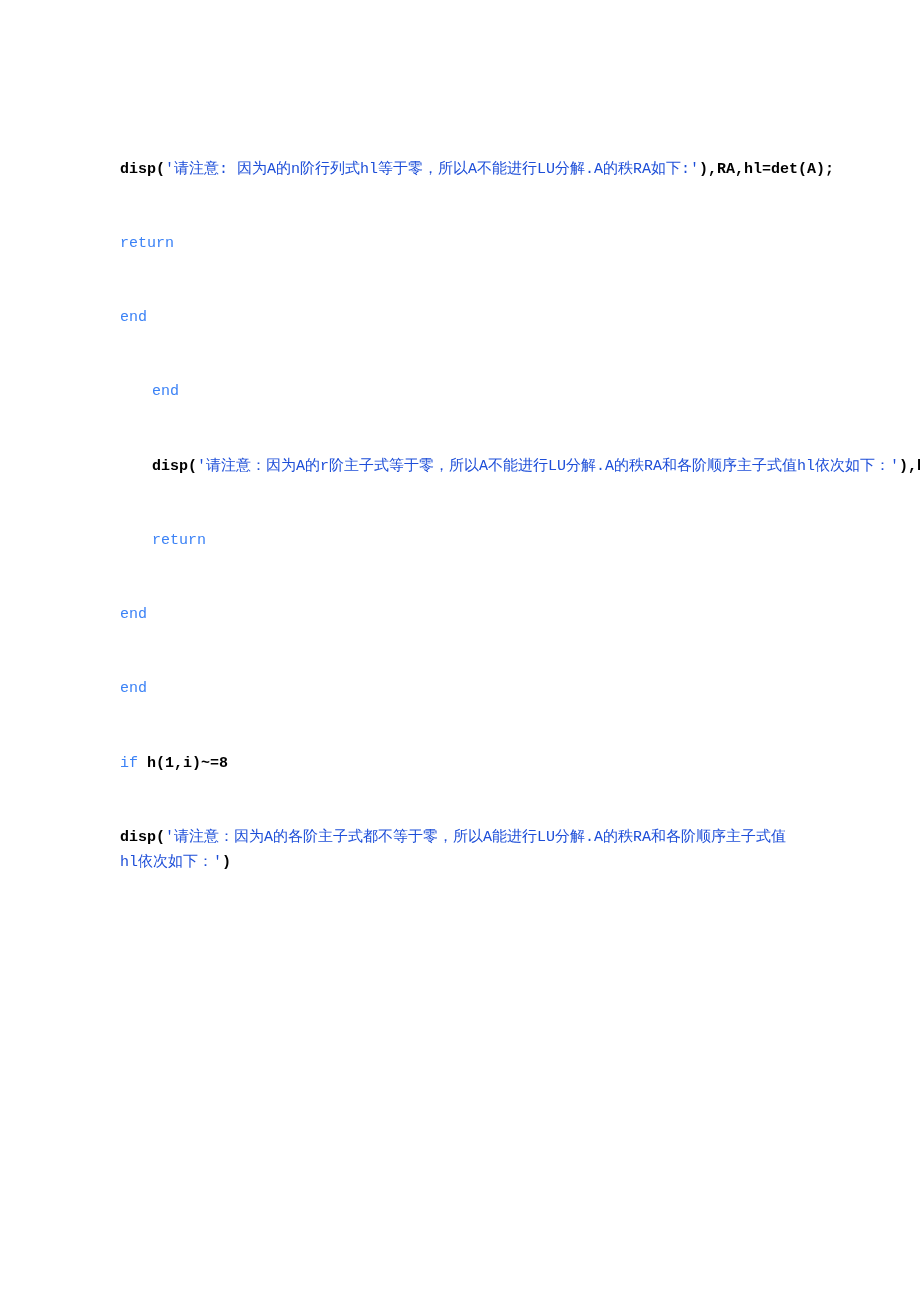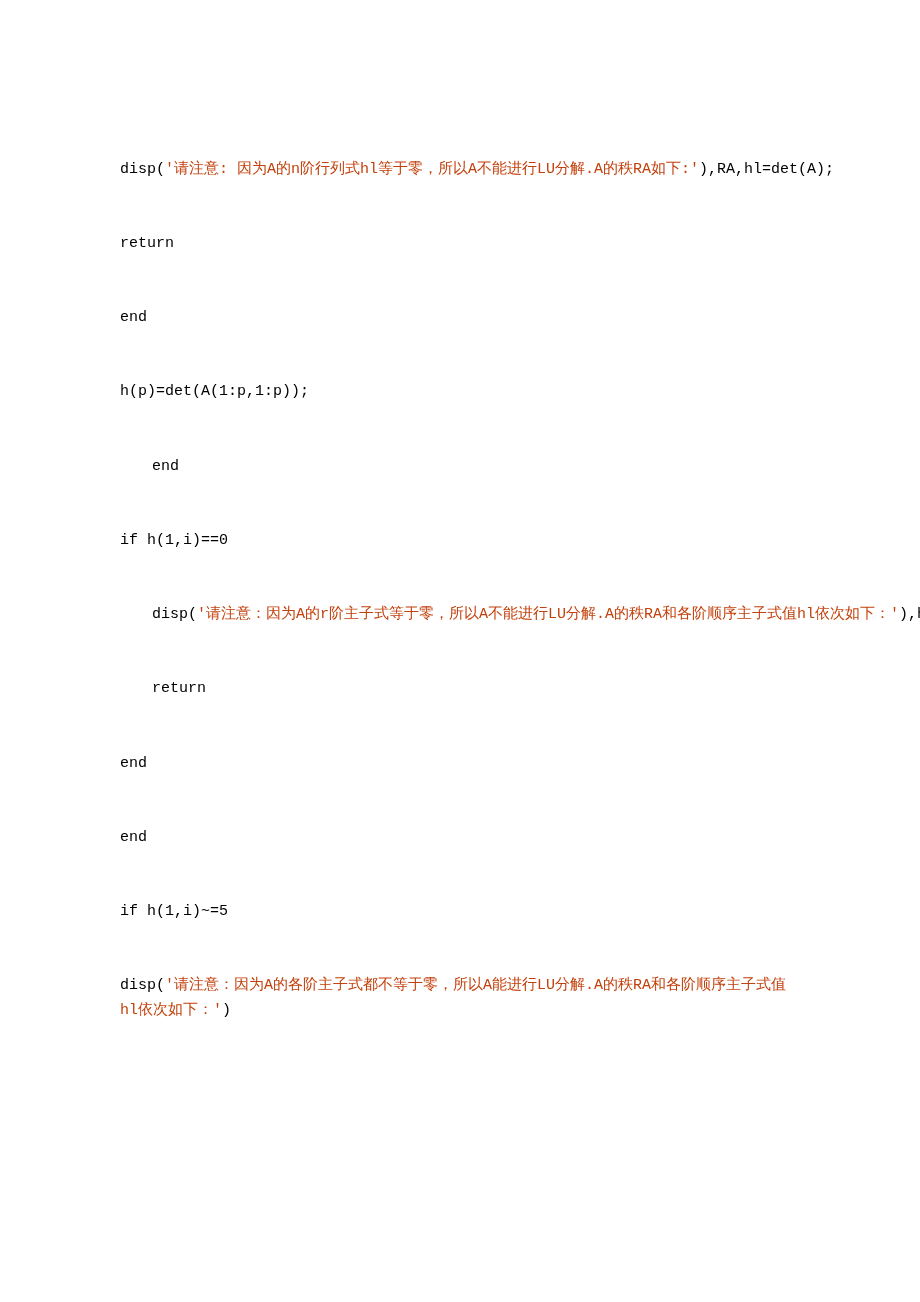--- a/index.html
+++ b/index.html
@@ -17,42 +17,40 @@
     margin: 0 auto;
     padding: 108px 120px 50px 120px;
     box-sizing: border-box;
   }
   .code {
     font-family: "SimSun", "Courier New", monospace;
     font-size: 15px;
     white-space: pre;
     line-height: 1.65;
   }
-  .kw { color: #000000; }
-  .str { color: #c2410c; }
-  .blk { color: #000; }
+  .kw { color: #3b82f6; }
+  .str { color: #1d4ed8; }
+  .blk { color: #000; font-weight: bold; }
   .i1 { padding-left: 32px; }
 </style>
 </head>
 <body>
 
 <div class="page">
 
   <div class="code">
     <div><span class="blk">disp(</span><span class="str">'请注意: 因为A的n阶行列式hl等于零，所以A不能进行LU分解.A的秩RA如下:'</span><span class="blk">),RA,hl=det(A);</span></div>
     <div><span class="kw">return</span></div>
     <div><span class="kw">end</span></div>
-    <div><span class="blk">h(p)=det(A(1:p,1:p));</span></div>
     <div class="i1"><span class="kw">end</span></div>
-    <div><span class="kw">if</span><span class="blk"> h(1,i)==0</span></div>
     <div><span class="i1 blk" style="padding-left:32px">disp(</span><span class="str">'请注意：因为A的r阶主子式等于零，所以A不能进行LU分解.A的秩RA和各阶顺序主子式值hl依次如下：'</span><span class="blk">),hl;RA</span></div>
     <div class="i1"><span class="kw">return</span></div>
     <div><span class="kw">end</span></div>
     <div><span class="kw">end</span></div>
-    <div><span class="kw">if</span><span class="blk"> h(1,i)~=5</span></div>
+    <div><span class="kw">if</span><span class="blk"> h(1,i)~=8</span></div>
     <div style="white-space:normal;"><span class="blk">disp(</span><span class="str">'请注意：因为A的各阶主子式都不等于零，所以A能进行LU分解.A的秩RA和各阶顺序主子式值hl依次如下：'</span><span class="blk">)</span></div>
     
     
     
     
     
     
     
     
     

